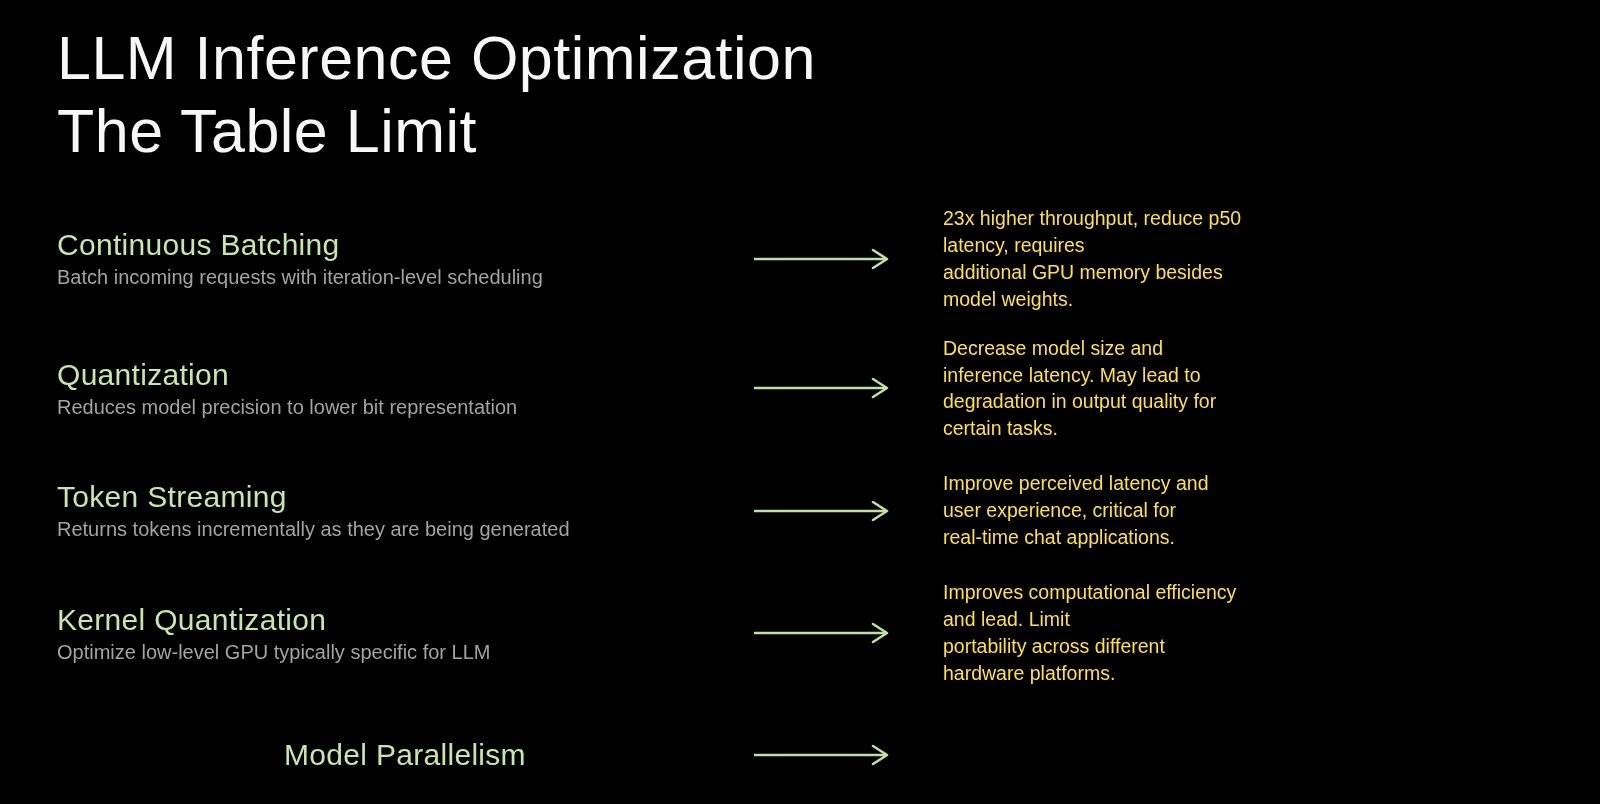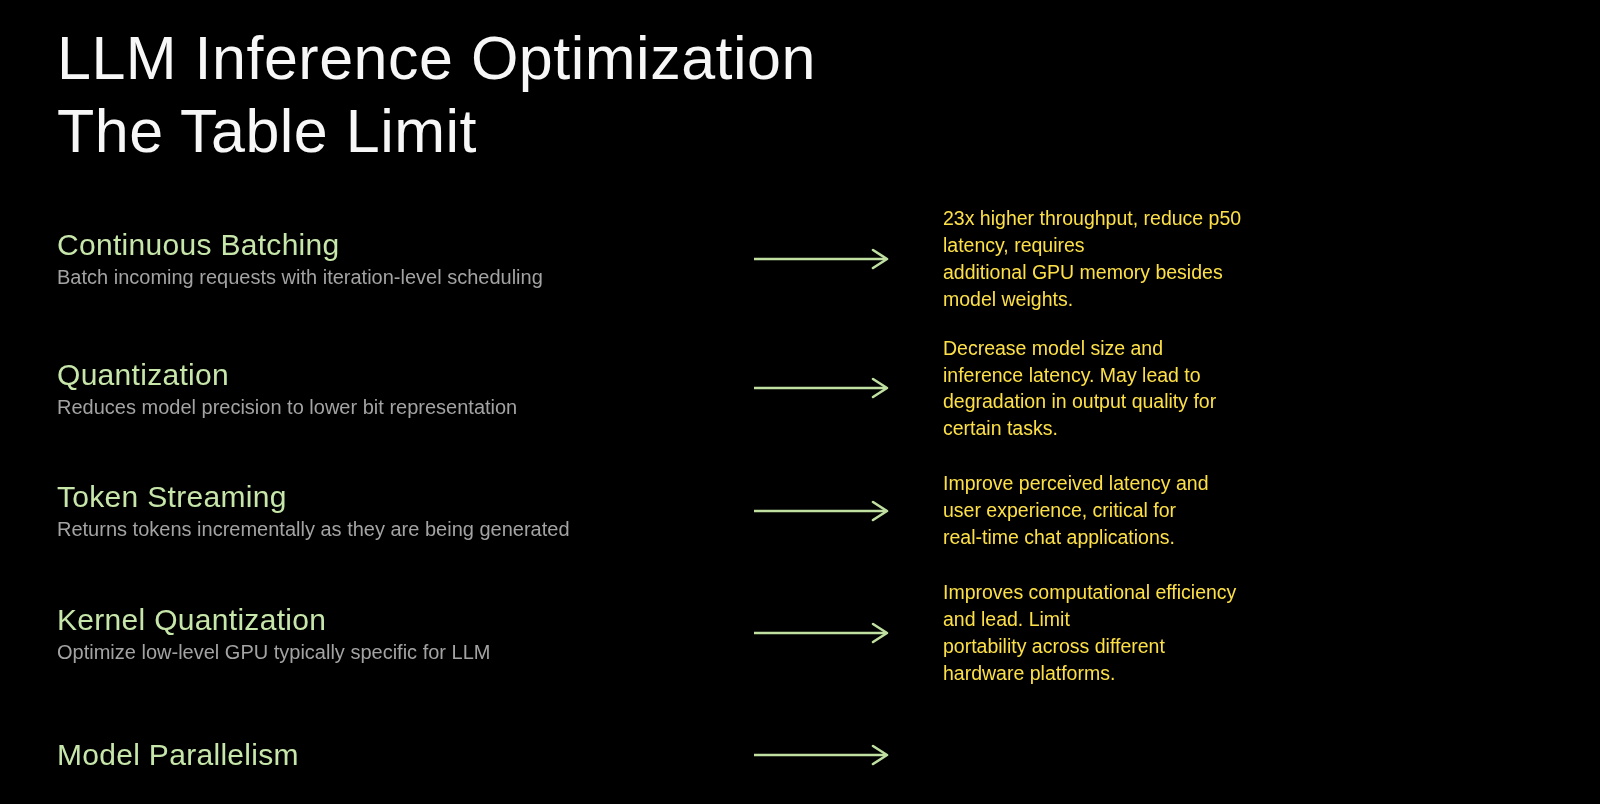--- a/index.html
+++ b/index.html
@@ -28,21 +28,21 @@
     top: 205px;
     right: 30px;
   }
   .row {
     display: grid;
     grid-template-columns: 696px 190px 1fr;
     align-items: center;
     min-height: 93px;
     margin-bottom: 22px;
   }
-  .row:last-child { margin-top: 10px; }
+  .row:last-child { margin-top: 10px; text-align: center; }
   .row-heading {
     color: #c7e6aa;
     font-size: 30px;
     font-weight: 300;
     letter-spacing: 0.3px;
     line-height: 1.2;
   }
   .row-subtitle {
     margin-top: 2px;
     color: #a3a3a3;

